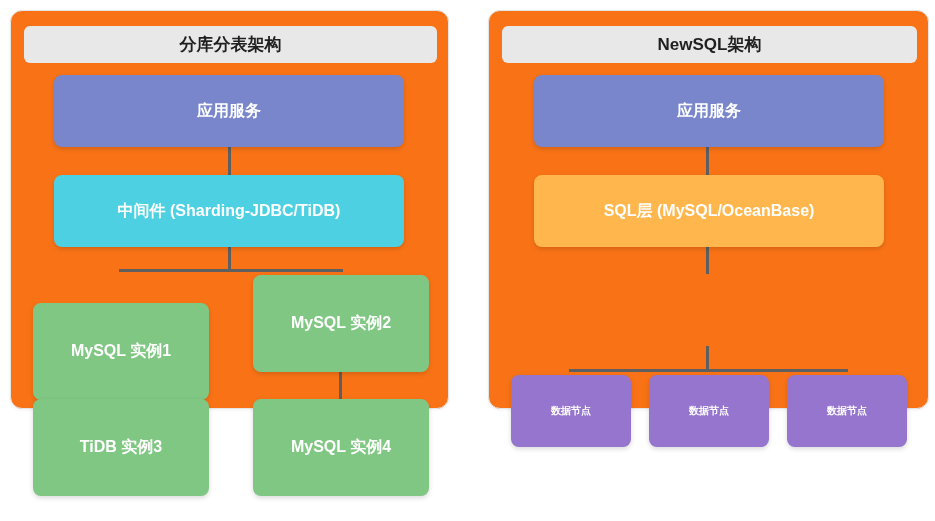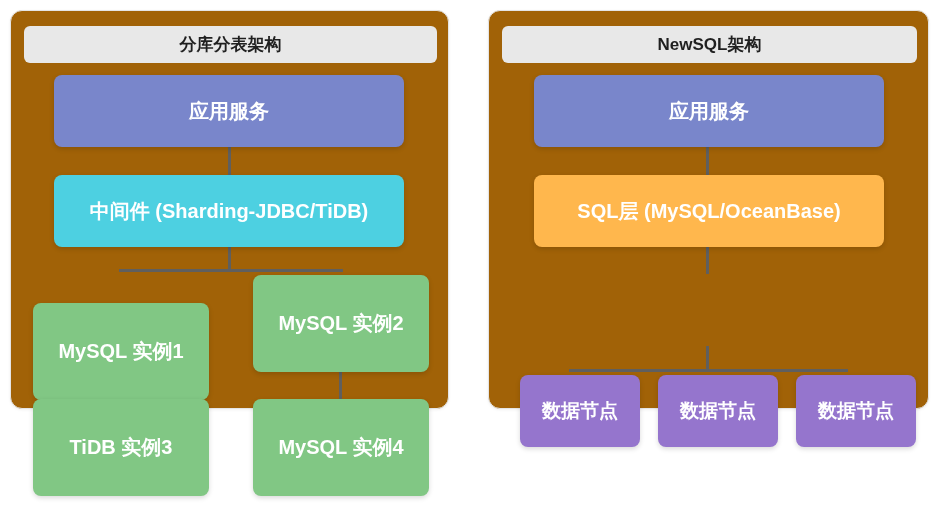--- a/index.html
+++ b/index.html
@@ -1,44 +1,44 @@
 <!DOCTYPE html>
 <html><head>
 <meta charset="utf-8">
 <style>
   html,body{margin:0;padding:0;background:#ffffff;}
   .page{
     position:relative;width:935px;height:521px;background:#ffffff;overflow:hidden;
     font-family:"Liberation Sans","DejaVu Sans",sans-serif;
   }
   .panel{
-    position:absolute;top:10px;height:399px;background:#a16207;
+    position:absolute;top:10px;height:399px;background:#f97316;
     border:1px solid #e5e5e5;border-radius:12px;box-sizing:border-box;
     box-shadow:0 1px 3px rgba(0,0,0,0.06);
   }
   .panel-left{left:10px;width:439px;}
   .panel-right{left:488px;width:441px;}
   .title-bar{
     position:absolute;left:13px;top:15px;height:37px;background:#e8e8e8;
     border-radius:6px;display:flex;align-items:center;justify-content:center;
   }
   .panel-left .title-bar{width:413px;}
   .panel-right .title-bar{width:415px;}
   .title-text{font-size:17px;font-weight:700;color:#1f1f1f;}
   .node{
     position:absolute;border-radius:8px;display:flex;align-items:center;justify-content:center;
-    color:#ffffff;font-size:20px;font-weight:700;box-sizing:border-box;
+    color:#ffffff;font-size:16px;font-weight:700;box-sizing:border-box;
     box-shadow:0 2px 5px rgba(0,0,0,0.15);text-align:center;
   }
   .node-app{background:#7986cb;}
   .node-middleware{background:#4dd0e1;}
   .node-mysql{background:#81c784;}
   .node-sql{background:#ffb74d;}
   .node-storage{background:#f06292;}
-  .node-datanode{background:#9575cd;font-size:19px;margin-left:9px;}
+  .node-datanode{background:#9575cd;font-size:10px;}
   .std{width:350px;height:72px;}
   .conn{position:absolute;background:#5f5f5f;}
   .conn-v{width:3px;}
   .conn-h{height:3px;}
 </style>
 </head>
 <body>
 
 <div class="page">
 

